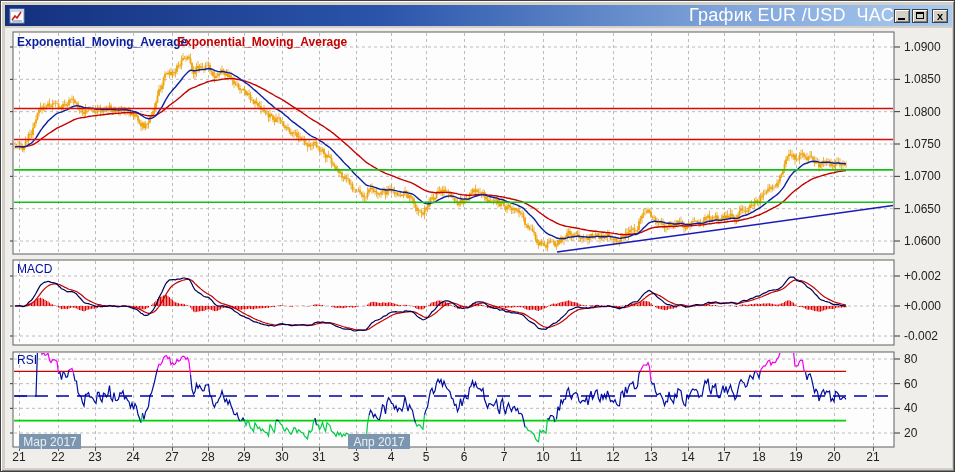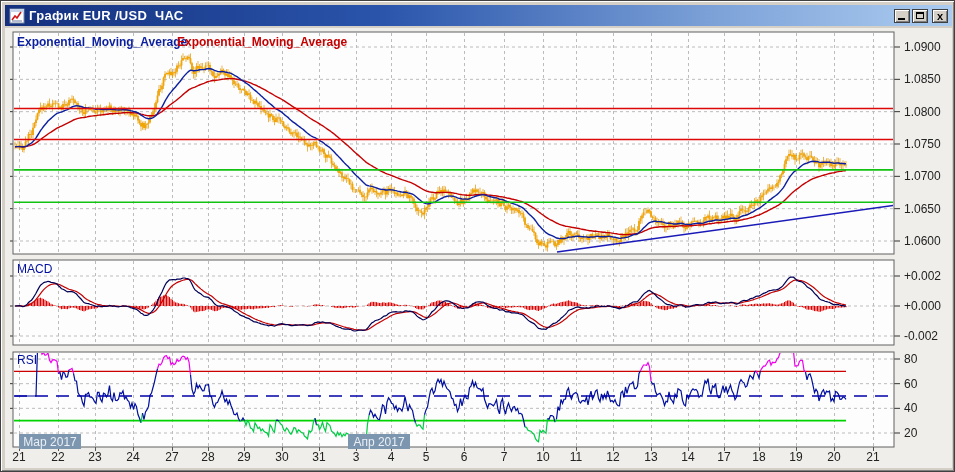--- a/index.html
+++ b/index.html
@@ -3,22 +3,22 @@
 <meta charset="utf-8">
 <style>
   html,body{margin:0;padding:0;background:#9aa0a6;font-family:"Liberation Sans",sans-serif;}
   #stage{position:relative;width:955px;height:472px;background:#d4d0c8;
          border:1px solid #404040;box-sizing:border-box;
          box-shadow:inset 1px 1px 0 #ffffff, inset -1px -1px 0 #808080;}
   .titlebar{position:absolute;left:4px;top:4px;width:947px;height:21px;
             background:linear-gradient(90deg,#14307e 0%,#2a55ab 40%,#7da2d8 75%,#abccf0 100%);
             display:flex;align-items:center;padding:0 2px;box-sizing:border-box;}
   .app-icon{width:16px;height:16px;margin:0 4px 0 2px;flex:0 0 auto;}
-  .title-text{color:#ffffff;font-weight:bold;font-size:13px;white-space:pre;
-              letter-spacing:0.3px;flex:1 1 auto;overflow:hidden;}
+  .title-text{color:#ffffff;font-weight:normal;font-size:18px;white-space:pre;
+              letter-spacing:0.3px;flex:1 1 auto;overflow:hidden;text-align:right;}
   .winbtns{display:flex;gap:2px;margin-right:2px;}
   .winbtn{width:16px;height:14px;background:#d4d0c8;border:1px solid #404040;
           box-shadow:inset 1px 1px 0 #ffffff, inset -1px -1px 0 #808080;
           position:relative;padding:0;cursor:pointer;}
   .winbtn:last-child{margin-left:2px;}
   .glyph-min{position:absolute;left:3px;bottom:2px;width:7px;height:2px;background:#000;}
   .glyph-max{position:absolute;left:3px;top:2px;width:8px;height:7px;
              border:1px solid #000;border-top-width:2px;box-sizing:border-box;background:transparent;}
   .glyph-close{position:absolute;left:0;top:-1px;width:14px;text-align:center;
                font-size:11px;font-weight:bold;color:#000;line-height:14px;}

